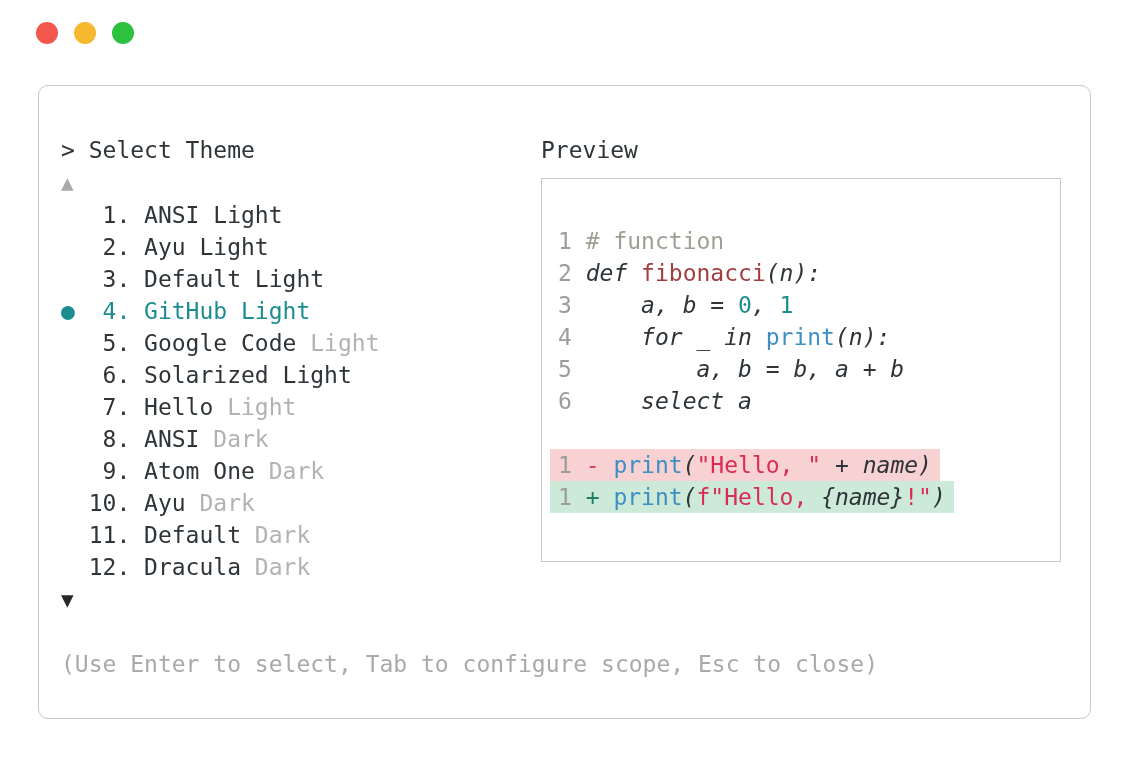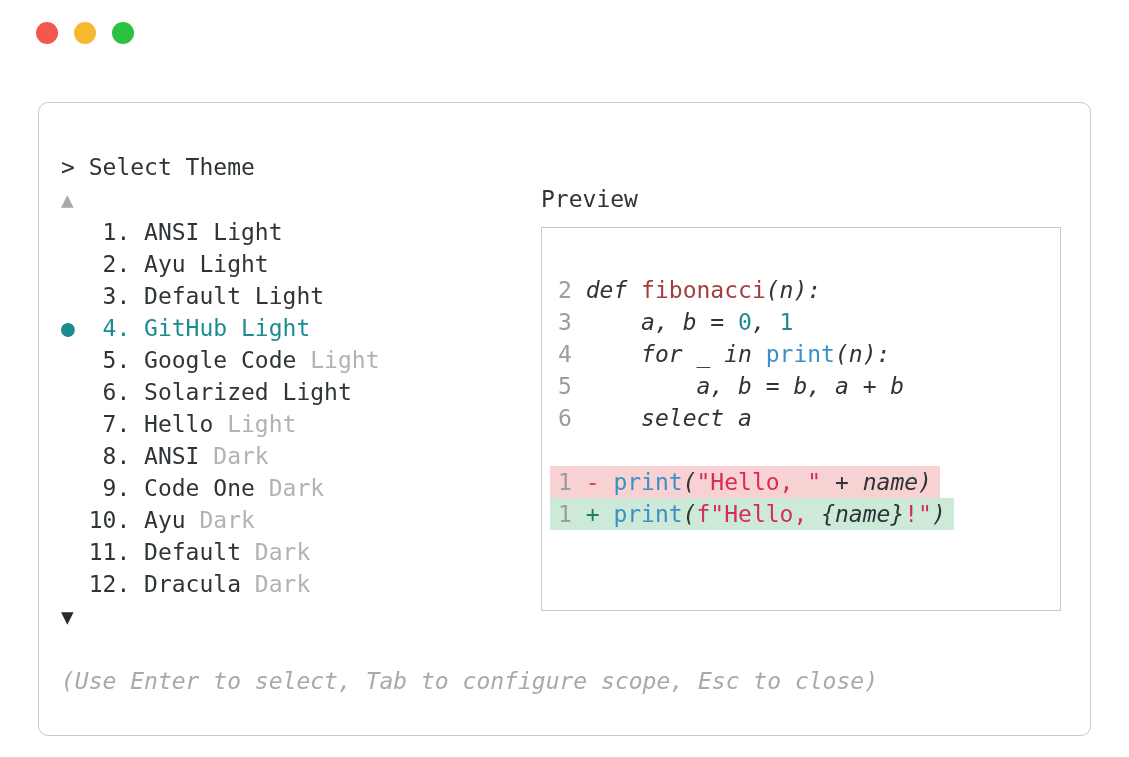--- a/index.html
+++ b/index.html
@@ -7,27 +7,27 @@
   body {
     width:1129px; height:757px; position:relative; overflow:hidden;
     font-family:"DejaVu Sans Mono","Liberation Mono",monospace;
     font-size:23px; line-height:32px;
     color:var(--text-dark,#2e3438);
   }
   .traffic-lights { position:absolute; left:36px; top:22px; display:flex; gap:16px; }
   .dot { width:22px; height:22px; border-radius:50%; display:inline-block; }
 
   .panel {
-    position:absolute; left:38px; top:102px; width:1053px; height:634px;
+    position:absolute; left:38px; top:85px; width:1053px; height:634px;
     border:1.5px solid var(--panel-border,#c8c8c8); border-radius:10px;
     padding:48px 22px 0 22px; background:#fff;
   }
   .columns { display:flex; }
   .left-col { width:480px; }
-  .right-col { flex:1;margin-top:32px; }
+  .right-col { flex:1; }
 
   .prompt, .arrow-row, .theme-row, .code-row, .hint, .preview-title { white-space:pre; }
 
   .tri { font-size:21px; }
   .tri.up { color:var(--hint-gray,#a9a9a9); }
   .tri.down { color:#26292c; }
 
   .theme-row { color:var(--text-dark,#2e3438); cursor:default; }
   .theme-row .gutter { display:inline-block; width:2ch; }
   .theme-row.selected { color:var(--selected-teal,#1b8d91); }
@@ -47,21 +47,21 @@
   .linenum { color:var(--line-number-gray,#9c9c9c); }
   .sign-minus { color:var(--diff-minus-red,#d63a5c); }
   .sign-plus  { color:var(--diff-plus-green,#1e8066); }
   .tok-text     { color:var(--text-dark,#2e3438);font-style:italic; }
   .tok-comment  { color:var(--comment-green,#9ba094); }
   .tok-funcname { color:var(--function-red,#a33d3f); }
   .tok-number   { color:var(--number-teal,#1b8d91); }
   .tok-builtin  { color:var(--builtin-blue,#3d8fc4); }
   .tok-string   { color:var(--string-crimson,#d92b55); }
 
-  .hint { margin-top:32px; color:var(--hint-gray,#a9a9a9);font-style:italic; }
+  .hint { margin-top:32px; color:var(--hint-gray,#a9a9a9); }
 </style>
 </head>
 <body style="--selected-teal: #1b8d91; --text-dark: #2e3438; --muted-gray: #b2b2b2; --hint-gray: #a9a9a9; --line-number-gray: #9c9c9c; --comment-green: #9ba094; --function-red: #a33d3f; --string-crimson: #d92b55; --builtin-blue: #3d8fc4; --number-teal: #1b8d91; --diff-minus-red: #d63a5c; --diff-plus-green: #1e8066; --removed-bg: #f8d1d3; --added-bg: #cdead9; --panel-border: #c8c8c8;">
 
 <div class="traffic-lights">
     <span class="dot" style="background: rgb(244, 87, 78);"></span>
     <span class="dot" style="background: rgb(245, 184, 46);"></span>
     <span class="dot" style="background: rgb(44, 193, 62);"></span>
   </div>
 
@@ -72,30 +72,31 @@
       <div class="arrow-row"><span class="tri up">▲</span></div>
       <div id="theme-list">
           <div class="theme-row"><span class="gutter">  </span><span class="num"> 1. </span><span class="name">ANSI Light</span></div>
           <div class="theme-row"><span class="gutter">  </span><span class="num"> 2. </span><span class="name">Ayu Light</span></div>
           <div class="theme-row"><span class="gutter">  </span><span class="num"> 3. </span><span class="name">Default Light</span></div>
           <div class="theme-row selected"><span class="gutter">●</span><span class="num"> 4. </span><span class="name">GitHub Light</span></div>
           <div class="theme-row"><span class="gutter">  </span><span class="num"> 5. </span><span class="name">Google Code</span><span class="suffix">Light</span></div>
           <div class="theme-row"><span class="gutter">  </span><span class="num"> 6. </span><span class="name">Solarized Light</span></div>
           <div class="theme-row"><span class="gutter">  </span><span class="num"> 7. </span><span class="name">Hello</span><span class="suffix">Light</span></div>
           <div class="theme-row"><span class="gutter">  </span><span class="num"> 8. </span><span class="name">ANSI</span><span class="suffix">Dark</span></div>
-          <div class="theme-row"><span class="gutter">  </span><span class="num"> 9. </span><span class="name">Code One</span><span class="suffix">Dark</span></div>
+          <div class="theme-row"><span class="gutter">  </span><span class="num"> 9. </span><span class="name">Atom One</span><span class="suffix">Dark</span></div>
           <div class="theme-row"><span class="gutter">  </span><span class="num">10. </span><span class="name">Ayu</span><span class="suffix">Dark</span></div>
           <div class="theme-row"><span class="gutter">  </span><span class="num">11. </span><span class="name">Default</span><span class="suffix">Dark</span></div>
           <div class="theme-row"><span class="gutter">  </span><span class="num">12. </span><span class="name">Dracula</span><span class="suffix">Dark</span></div>
         </div>
       <div class="arrow-row"><span class="tri down">▼</span></div>
     </div>
     <div class="right-col">
       <div class="preview-title">Preview</div>
       <div class="preview-box" id="preview-box">
+          <div class="code-row"><span class="linenum">1</span> <span class="tok-comment"># function</span></div>
           <div class="code-row"><span class="linenum">2</span> <span class="tok-text">def </span><span class="tok-funcname">fibonacci</span><span class="tok-text">(n):</span></div>
           <div class="code-row"><span class="linenum">3</span> <span class="tok-text">    a, b = </span><span class="tok-number">0</span><span class="tok-text">, </span><span class="tok-number">1</span></div>
           <div class="code-row"><span class="linenum">4</span> <span class="tok-text">    for _ in </span><span class="tok-builtin">print</span><span class="tok-text">(n):</span></div>
           <div class="code-row"><span class="linenum">5</span> <span class="tok-text">        a, b = b, a + b</span></div>
           <div class="code-row"><span class="linenum">6</span> <span class="tok-text">    select a</span></div>
           <div class="code-row"><span class="linenum"></span></div>
           <div class="code-row removed"><span class="linenum">1</span><span class="sign-minus"> - </span><span class="tok-builtin">print</span><span class="tok-text">(</span><span class="tok-string">"Hello, "</span><span class="tok-text"> + name)</span></div>
           <div class="code-row added"><span class="linenum">1</span><span class="sign-plus"> + </span><span class="tok-builtin">print</span><span class="tok-text">(</span><span class="tok-string">f"Hello, </span><span class="tok-text">{name}</span><span class="tok-string">!"</span><span class="tok-text">)</span></div>
         </div>
     </div>

